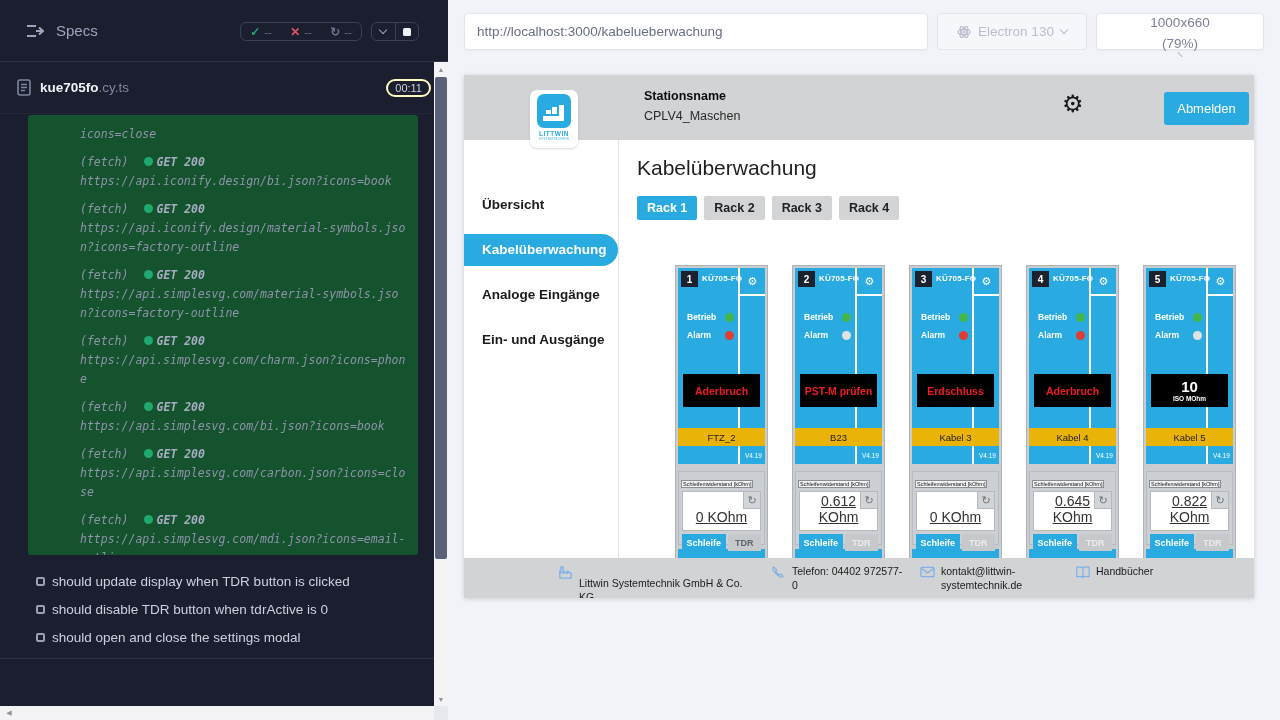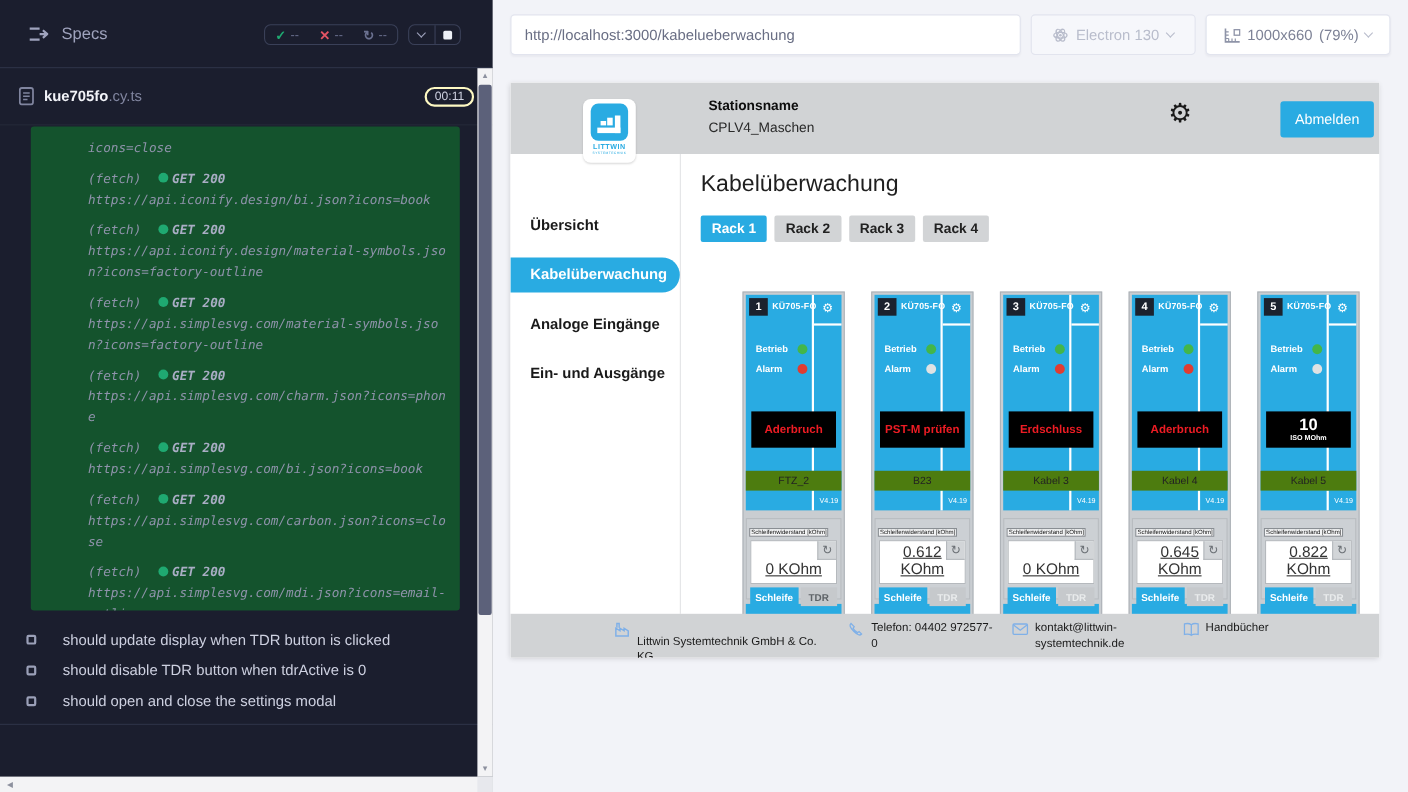--- a/index.html
+++ b/index.html
@@ -37,21 +37,21 @@
     padding:10px 12px 12px 52px;overflow:hidden;}
   .log-item{font-family:"DejaVu Sans Mono",monospace;font-style:italic;font-size:11.5px;
     line-height:19px;color:#8f93ab;margin-bottom:9px;}
   .log-prefix:empty,.log-status:empty{display:none;}
   .log-status{font-weight:bold;color:#a9adc4;}
   .log-dot{display:inline-block;width:9px;height:9px;border-radius:50%;background:#1fa971;
     margin:0 3px 0 16px;}
   .log-url{word-break:break-all;}
 
   .tests{margin-top:12px;}
-  .test-item{display:flex;align-items:center;height:28px;padding-left:24px;gap:24px;}
+  .test-item{display:flex;align-items:center;height:28px;padding-left:36px;gap:7px;}
   .test-sq{width:9px;height:9px;border:2px solid #9ba0b8;border-radius:2px;flex:0 0 9px;}
   .test-label{font-size:13.5px;color:#cdd0e0;}
   .tests-divider{border-top:1px solid #2e3247;margin-top:7px;}
 
   
   .vscroll{position:absolute;left:434px;top:62px;width:14px;height:644px;background:#f3f3f5;z-index:3;}
   .vs-up,.vs-dn{position:absolute;left:0;width:14px;height:14px;display:flex;align-items:center;
     justify-content:center;font-size:7px;color:#8d919f;}
   .vs-up{top:0;}.vs-dn{bottom:0;}
   .vs-thumb{position:absolute;left:1px;top:15px;width:12px;height:482px;background:#5c617a;border-radius:2px;}
@@ -64,21 +64,21 @@
   .stage{position:absolute;left:448px;top:0;width:832px;height:720px;background:#f2f3f8;}
   .topbar{position:relative;height:62px;}
   .url-input{position:absolute;left:16px;top:13px;width:464px;height:37px;background:#fff;
     border:1px solid #e2e4ee;border-radius:4px;padding:0 12px;font-size:13.5px;color:#696e84;
     font-family:"Liberation Sans",sans-serif;box-shadow:0 1px 2px rgba(20,30,60,.04);}
   .browser-box{position:absolute;left:489px;top:13px;width:150px;height:37px;background:#f6f7fb;
     border:1px solid #e2e4ee;border-radius:4px;display:flex;align-items:center;justify-content:center;
     gap:7px;font-size:13.5px;color:#b9bdcc;}
   .viewport-box{position:absolute;left:648px;top:13px;width:168px;height:37px;background:#fff;
     border:1px solid #e2e4ee;border-radius:4px;display:flex;align-items:center;justify-content:center;
-    gap:6px;font-size:13.5px;color:#7d8296;box-shadow:0 1px 2px rgba(20,30,60,.04);}
+    gap:6px;font-size:13.5px;color:#7d8296;box-shadow:0 1px 2px rgba(20,30,60,.04);flex-direction:column;}
   .chev-sm{width:6px;height:6px;border-right:1.5px solid #b9bdcc;border-bottom:1.5px solid #b9bdcc;
     transform:rotate(45deg);margin-top:-3px;}
 
   
   .app-frame{position:absolute;left:16px;top:75px;width:790px;height:523px;background:#fff;
     overflow:hidden;box-shadow:0 1px 5px rgba(0,0,0,.16);}
   .app-header{position:relative;height:65px;background:#d1d3d5;}
   .logo-card{position:absolute;left:66px;top:15px;width:48px;height:58px;background:#fff;
     border-radius:7px;text-align:center;padding-top:4px;z-index:6;box-shadow:0 1px 2px rgba(0,0,0,.15);}
   .logo-tile{width:34px;height:34px;background:#29abe2;border-radius:7px;margin:0 auto;position:relative;}
@@ -125,21 +125,21 @@
   .led{width:9px;height:9px;border-radius:50%;margin-left:4px;}
   .led-green{background:#43b649;}
   .led-red{background:#e03c31;}
   .led-off{background:#dfe2e3;}
   .status{position:absolute;left:5px;right:5px;top:106px;height:33px;background:#000;z-index:2;
     display:flex;flex-direction:column;align-items:center;justify-content:center;}
   .st-text{color:#ed1c24;font-weight:bold;font-size:10.5px;white-space:nowrap;}
   .st-val{color:#fff;font-weight:bold;font-size:15px;line-height:15px;}
   .st-unit{color:#fff;font-weight:bold;font-size:6.5px;margin-top:1px;}
   .st-text:empty,.st-val:empty,.st-unit:empty{display:none;}
-  .cable{position:absolute;left:0;right:0;top:160px;height:18px;background:#4d7c0f;color:#222;
+  .cable{position:absolute;left:0;right:0;top:160px;height:18px;background:#eab308;color:#222;
     font-size:9.5px;display:flex;align-items:center;justify-content:center;z-index:2;}
   .version{position:absolute;right:3px;top:184px;color:#fff;font-size:6.5px;z-index:2;}
   .card-mid{margin-top:7px;height:74px;background:#ccd0d4;border:1px solid #b8bcc0;position:relative;}
   .res-label{display:inline-block;margin:2px 0 0 2px;border:1px solid #898e93;background:#f2f3f4;
     font-size:5.5px;color:#111;padding:0 1px;}
   .res-display{position:relative;margin:1px 3px 0;height:40px;background:#fff;border:1px solid #b5b9bd;}
   .refresh{position:absolute;top:0;right:0;width:17px;height:17px;background:#d2d5d8;
     border-left:1px solid #b5b9bd;border-bottom:1px solid #b5b9bd;display:flex;align-items:center;
     justify-content:center;font-size:11px;color:#6b7075;cursor:pointer;}
   .res-value{position:absolute;left:0;right:0;bottom:5px;text-align:center;font-size:14px;color:#333;text-decoration:underline;}

